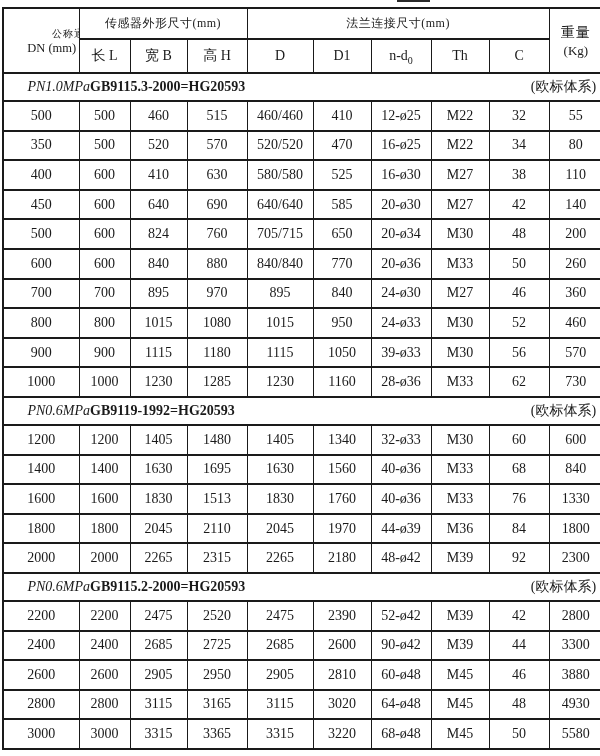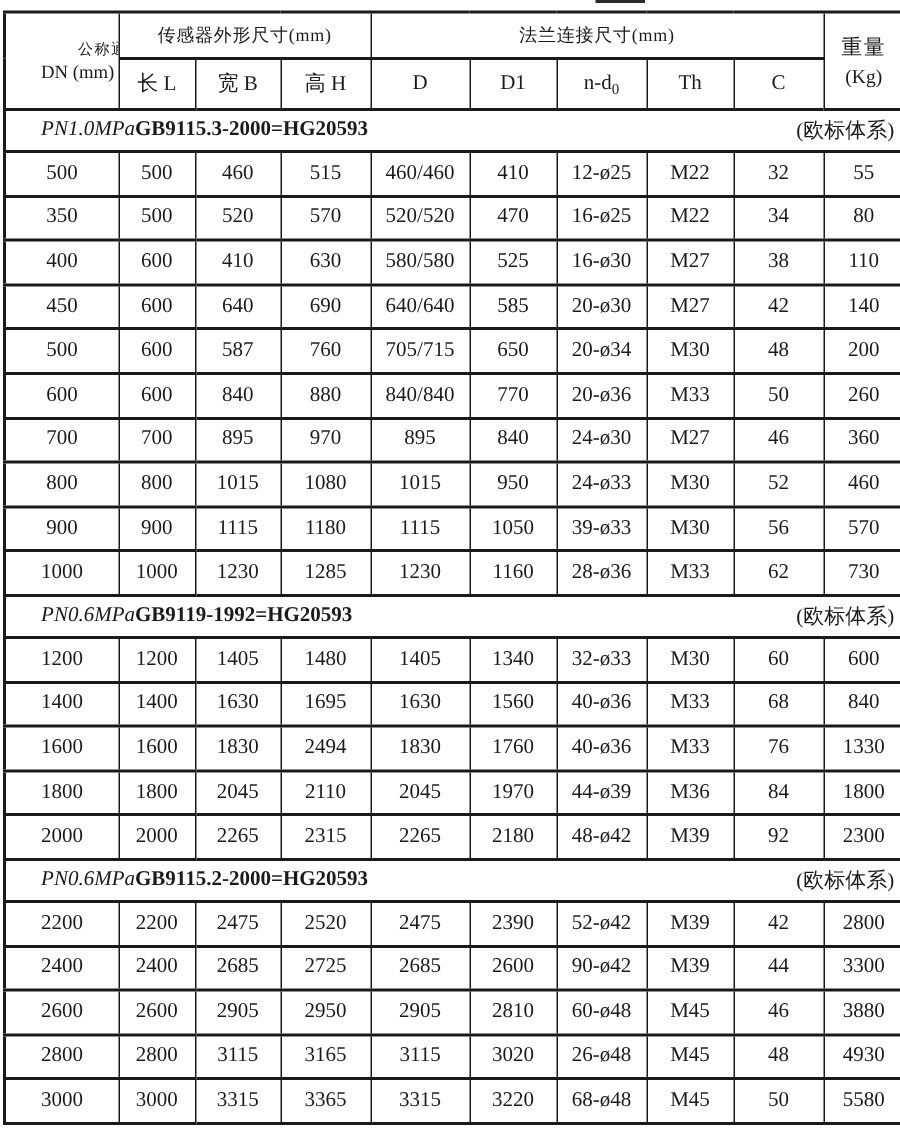--- a/index.html
+++ b/index.html
@@ -165,21 +165,21 @@
     <td>585</td>
     <td>20-ø30</td>
     <td>M27</td>
     <td>42</td>
     <td>140</td>
   </tr>
 
   <tr class="data-row">
     <td>500</td>
     <td>600</td>
-    <td>587</td>
+    <td>824</td>
     <td>760</td>
     <td>705/715</td>
     <td>650</td>
     <td>20-ø34</td>
     <td>M30</td>
     <td>48</td>
     <td>200</td>
   </tr>
 
   <tr class="data-row">
@@ -280,21 +280,21 @@
     <td>40-ø36</td>
     <td>M33</td>
     <td>68</td>
     <td>840</td>
   </tr>
 
   <tr class="data-row">
     <td>1600</td>
     <td>1600</td>
     <td>1830</td>
-    <td>2494</td>
+    <td>1513</td>
     <td>1830</td>
     <td>1760</td>
     <td>40-ø36</td>
     <td>M33</td>
     <td>76</td>
     <td>1330</td>
   </tr>
 
   <tr class="data-row">
     <td>1800</td>
@@ -371,21 +371,21 @@
     <td>3880</td>
   </tr>
 
   <tr class="data-row">
     <td>2800</td>
     <td>2800</td>
     <td>3115</td>
     <td>3165</td>
     <td>3115</td>
     <td>3020</td>
-    <td>26-ø48</td>
+    <td>64-ø48</td>
     <td>M45</td>
     <td>48</td>
     <td>4930</td>
   </tr>
 
   <tr class="data-row">
     <td>3000</td>
     <td>3000</td>
     <td>3315</td>
     <td>3365</td>

